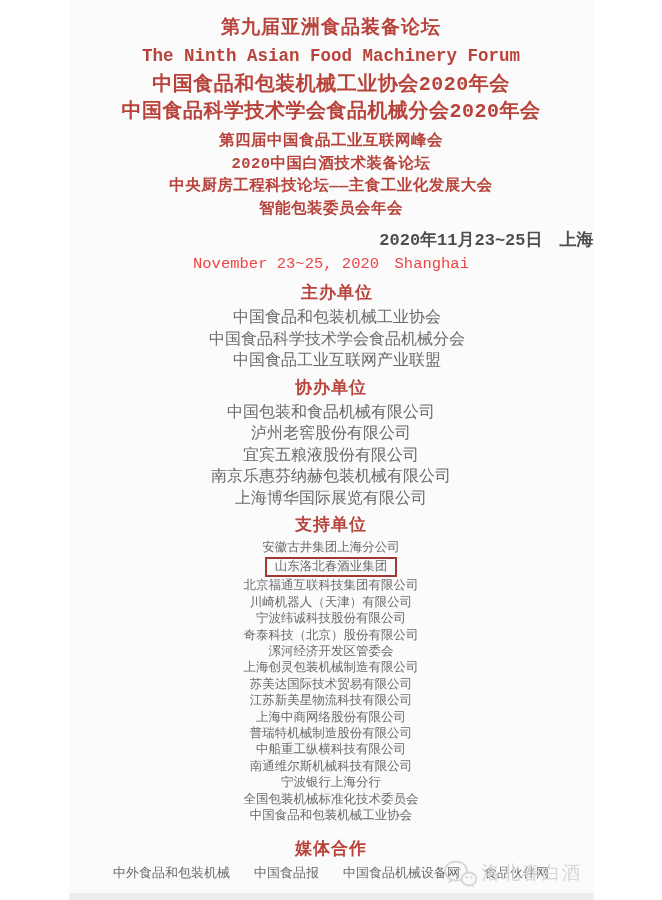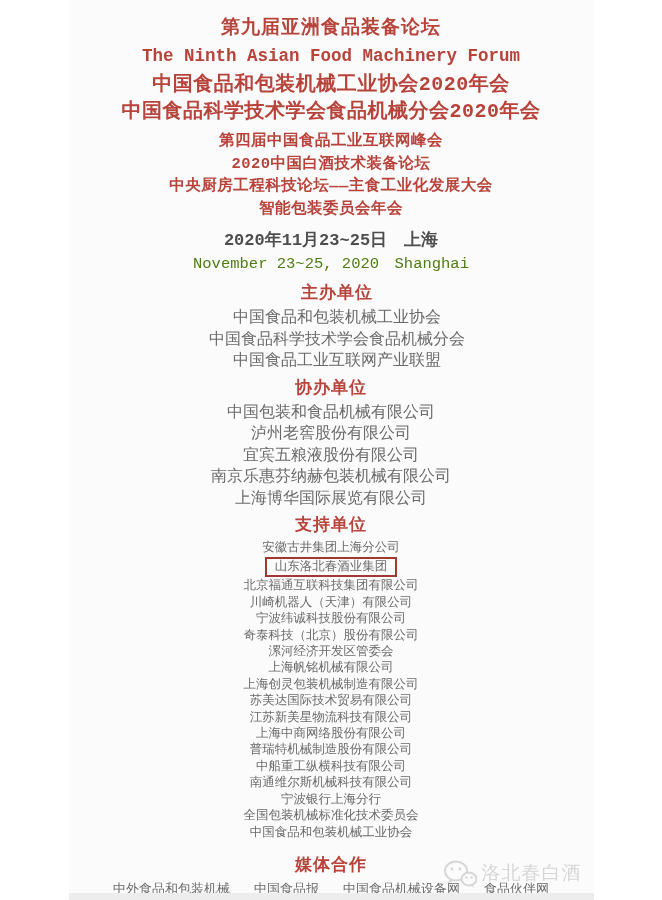--- a/index.html
+++ b/index.html
@@ -20,22 +20,22 @@
     font-family:Liberation Mono, monospace;
   }
   
   .titles{padding-top:14px;}
   .t-cn-1{font-size:19px;line-height:28px;font-weight:700;color:var(--red);letter-spacing:1px;}
   .t-en{font-size:17.5px;line-height:29px;font-weight:700;color:var(--red);}
   .t-cn-2{font-size:20px;line-height:27px;font-weight:700;color:var(--red);letter-spacing:.5px;}
   .sub-group{margin-top:5px;}
   .t-sub{font-size:15.5px;line-height:22.5px;font-weight:700;color:var(--red);letter-spacing:.5px;}
   
-  .date-cn{margin-top:9px;font-size:17px;line-height:24px;color:#4e4e4e;font-weight:600;}
-  .date-en{font-size:15.5px;line-height:22px;color:#4d7c0f;text-align:center;}
+  .date-cn{margin-top:9px;font-size:17px;line-height:24px;color:#4e4e4e;font-weight:600;text-align:right;}
+  .date-en{font-size:15.5px;line-height:22px;color:#ef4444;text-align:center;}
   
   .sec{margin-top:4px;}
   .sec-first{margin-top:7px;padding-left:12px;}
   .sec-heading{font-size:17px;line-height:23px;font-weight:700;color:var(--red);letter-spacing:1px;margin-bottom:3px;}
   .org-item{font-size:16px;line-height:21.5px;color:var(--gray);}
   .sup-item{font-size:12.5px;line-height:16.4px;color:var(--gray);}
   .sup-item.boxed span{
     display:inline-block;
     border:2px solid var(--box-red);
     padding:0 8px;
@@ -101,21 +101,20 @@
     <div class="sec-heading">支持单位</div>
     <div>
 
     <div class="sup-item"><span>安徽古井集团上海分公司</span></div>
         <div class="sup-item boxed"><span>山东洛北春酒业集团</span></div>
         <div class="sup-item"><span>北京福通互联科技集团有限公司</span></div>
         <div class="sup-item"><span>川崎机器人（天津）有限公司</span></div>
         <div class="sup-item"><span>宁波纬诚科技股份有限公司</span></div>
         <div class="sup-item"><span>奇泰科技（北京）股份有限公司</span></div>
         <div class="sup-item"><span>漯河经济开发区管委会</span></div>
-        <div class="sup-item"><span>上海帆铭机械有限公司</span></div>
         <div class="sup-item"><span>上海创灵包装机械制造有限公司</span></div>
         <div class="sup-item"><span>苏美达国际技术贸易有限公司</span></div>
         <div class="sup-item"><span>江苏新美星物流科技有限公司</span></div>
         <div class="sup-item"><span>上海中商网络股份有限公司</span></div>
         <div class="sup-item"><span>普瑞特机械制造股份有限公司</span></div>
         <div class="sup-item"><span>中船重工纵横科技有限公司</span></div>
         <div class="sup-item"><span>南通维尔斯机械科技有限公司</span></div>
         <div class="sup-item"><span>宁波银行上海分行</span></div>
         <div class="sup-item"><span>全国包装机械标准化技术委员会</span></div>
         <div class="sup-item"><span>中国食品和包装机械工业协会</span></div>

